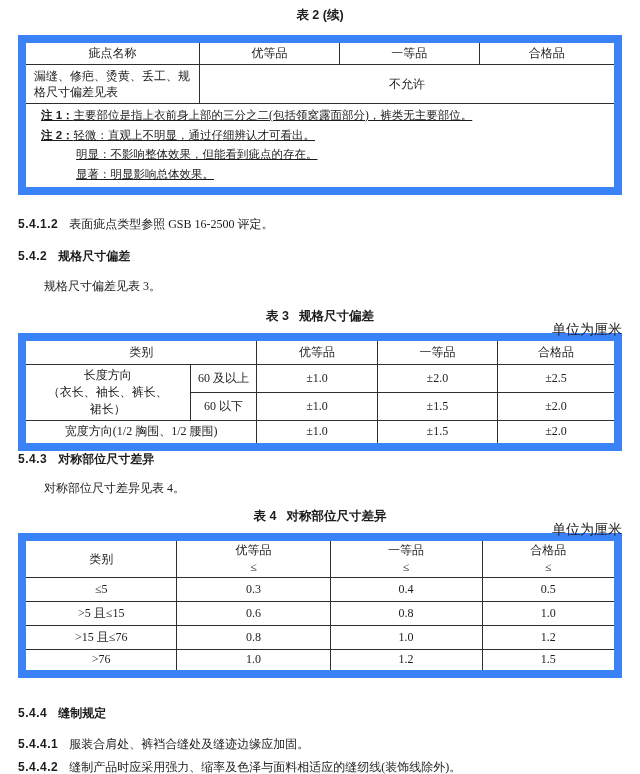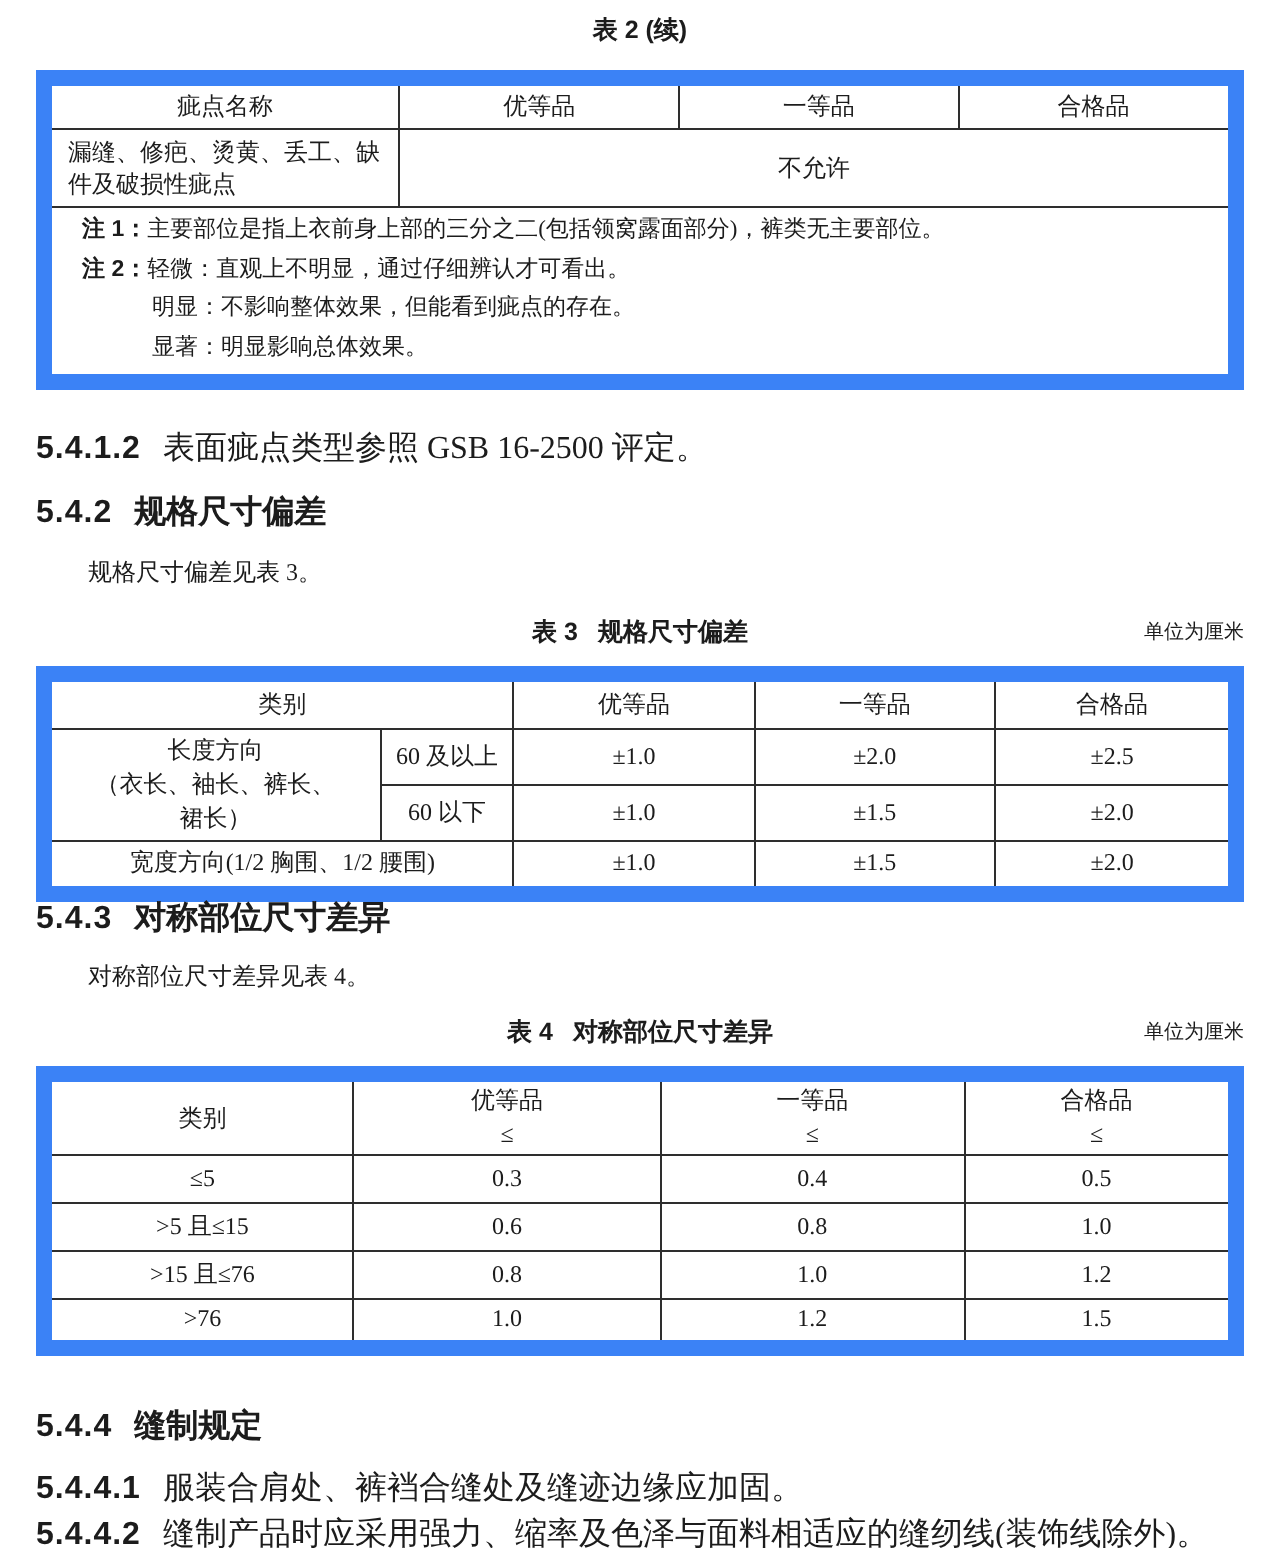--- a/index.html
+++ b/index.html
@@ -21,27 +21,27 @@
     font-weight: bold;
     font-family: "Liberation Sans", "DejaVu Sans", sans-serif;
     font-size: 12.5px;
     line-height: 15px;
   }
   .caption2 { margin-bottom: 12px; }
   .caption-row { position: relative; }
   .caption-row .cap-label { margin-right: 10px; }
   .caption-row .unit {
     position: absolute;
-    right: 0; top: 0;
+    right: 0; top: 13px;
     font-weight: normal;
     font-family: "Liberation Serif", "DejaVu Serif", serif;
-    font-size: 10px;
-  }
-
-  .clause { line-height: 17px; font-size: 16px; }
+    font-size: 14px;
+  }
+
+  .clause { line-height: 17px; font-size: 12px; }
   .clause .num {
     font-family: "Liberation Sans", "DejaVu Sans", sans-serif;
     font-weight: bold;
     margin-right: 11px;
     letter-spacing: 0.5px;
   }
   .clause .heading-text {
     font-family: "Liberation Sans", "DejaVu Sans", sans-serif;
     font-weight: bold;
   }
@@ -68,21 +68,21 @@
   .t2-defect-name {
     text-align: left !important;
     padding: 3px 8px !important;
     line-height: 16px;
     height: 37px;
   }
   .t2-notes {
     text-align: left !important;
     padding: 2px 10px 3px 15px !important;
   }
-  .note-line { line-height: 19.5px; font-size: 11.5px; }
+  .note-line { line-height: 19.5px; font-size: 11.5px; text-decoration: underline; }
   .note-label {
     font-family: "Liberation Sans", "DejaVu Sans", sans-serif;
     font-weight: bold;
   }
   .note-cont { padding-left: 35px; }
 
   
   .t3-header td { height: 25px; }
   .t3 td { height: 27px; }
   .t3-length-name { line-height: 17px; padding: 2px 16px !important; }
@@ -120,21 +120,21 @@
         <col style="width:23.3%">
     </colgroup>
     <tbody>
       <tr class="t2-header">
         <td>疵点名称</td>
         <td>优等品</td>
         <td>一等品</td>
         <td>合格品</td>
       </tr>
       <tr>
-        <td class="t2-defect-name">漏缝、修疤、烫黄、丢工、缺件及破损性疵点</td>
+        <td class="t2-defect-name">漏缝、修疤、烫黄、丢工、规格尺寸偏差见表</td>
         <td colspan="3">不允许</td>
       </tr>
       <tr>
         <td colspan="4" class="t2-notes">
           <div class="note-line"><span class="note-label">注 1：</span><span>主要部位是指上衣前身上部的三分之二(包括领窝露面部分)，裤类无主要部位。</span></div>
           <div class="note-line"><span class="note-label">注 2：</span><span>轻微：直观上不明显，通过仔细辨认才可看出。</span></div>
           <div class="note-line note-cont">明显：不影响整体效果，但能看到疵点的存在。</div>
           <div class="note-line note-cont">显著：明显影响总体效果。</div>
         </td>
       </tr>

